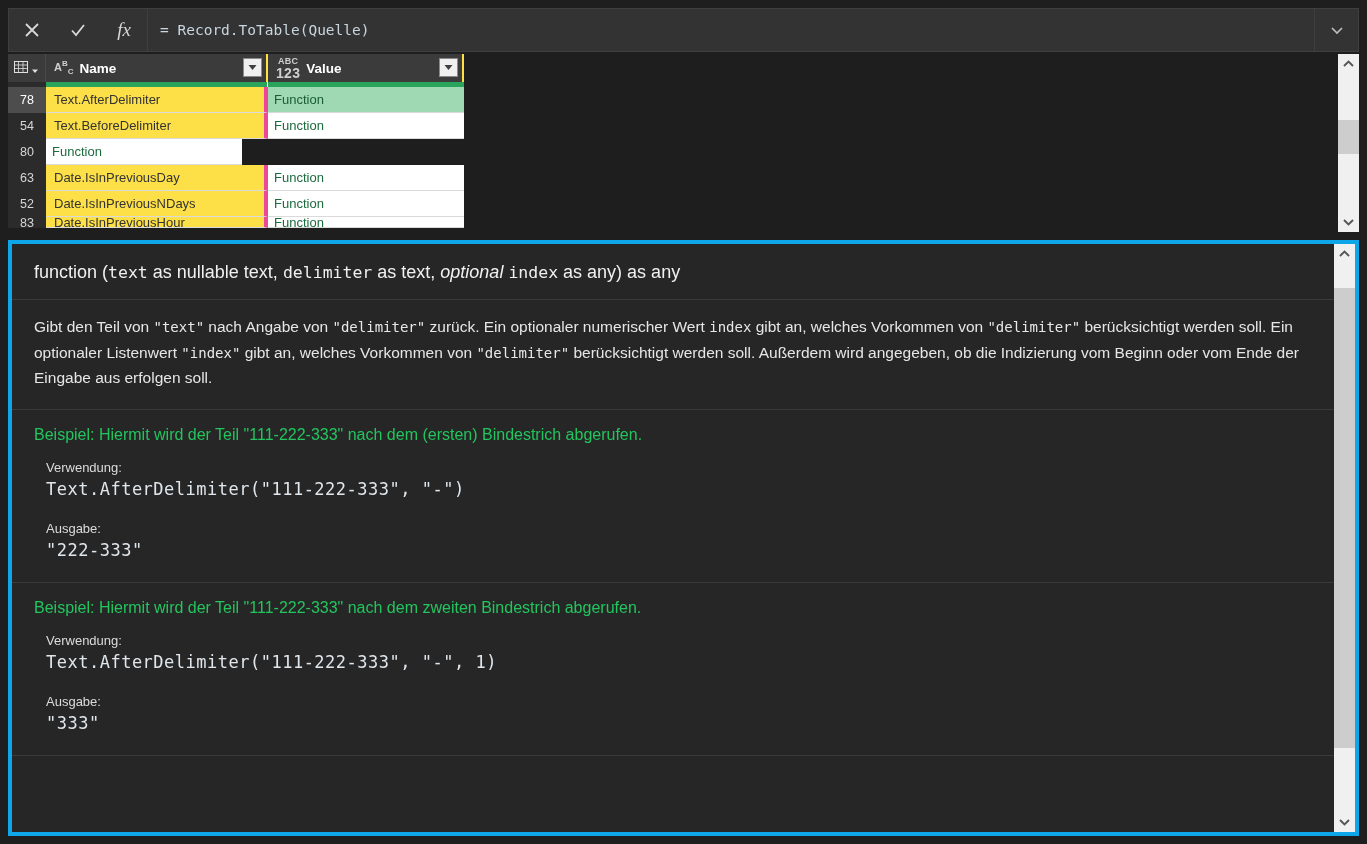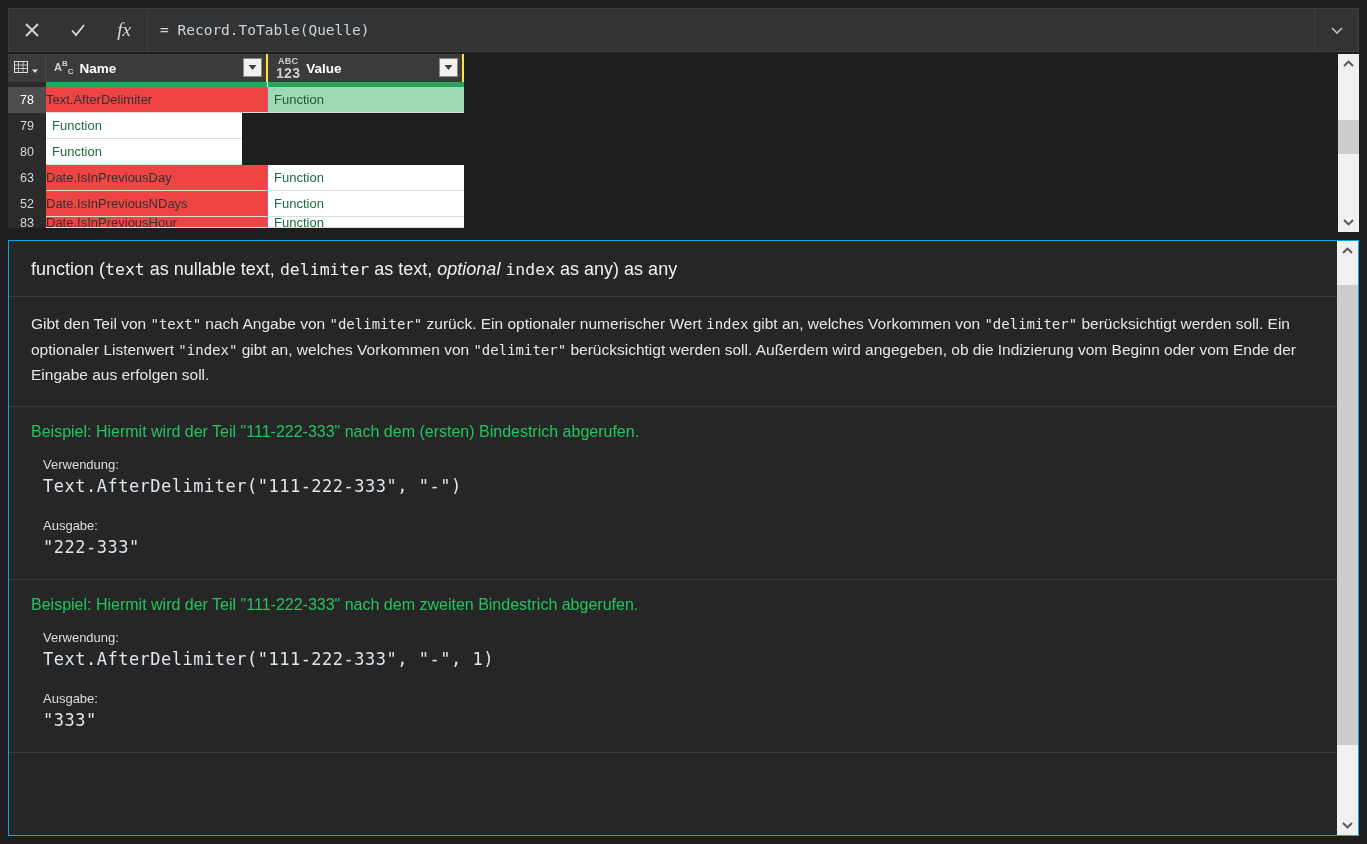--- a/index.html
+++ b/index.html
@@ -68,43 +68,43 @@
   .green-strip .gs-idx { width: 38px; background: #2b2b2b; }
   .green-strip .gs-a { width: 222px; background: #2aa45a; border-right: 1px solid #ffffff; }
   .green-strip .gs-b { width: 196px; background: #2aa45a; }
   .row { display: flex; height: 26px; font-size: 13px; }
   .row .idx {
     width: 38px; background: #2b2b2b; color: #d6d6d6; display: flex; align-items: center;
     justify-content: center; font-size: 12.5px;
   }
   .row.sel .idx { background: #4d4d4d; color: #ffffff; }
   .row .c-name {
-    width: 222px; background: #ef4444; color: #333333; display: flex; align-items: center;
-    padding-left: 0; border-right: 1px solid #ec4899; border-bottom: 1px solid #dadada;
+    width: 222px; background: #fde047; color: #333333; display: flex; align-items: center;
+    padding-left: 8px; border-right: 4px solid #ec4899; border-bottom: 1px solid #dadada;
   }
   .row .c-value {
     width: 196px; background: #ffffff; color: #1c6b3c; display: flex; align-items: center;
     padding-left: 6px; border-bottom: 1px solid #dadada;
   }
   .row.sel .c-value { background: #9fd9b4; color: #1a5c35; }
   .row.clip { height: 11px; overflow: hidden; }
 
   
   .vscroll-top {
     position: absolute; right: 0; top: 0; width: 21px; height: 178px;
     background: #f0f0f0; display: flex; flex-direction: column; align-items: center;
   }
   .sb-arrow { width: 21px; height: 20px; display: flex; align-items: center; justify-content: center; color: #555; }
   .sb-track { flex: 1; width: 21px; position: relative; }
   .sb-thumb { position: absolute; left: 0; width: 21px; background: #cdcdcd; }
 
   
   .doc-pane {
     position: absolute; left: 8px; top: 240px; width: 1351px; height: 596px;
-    background: #262626; border: 1px solid #0ea5e9; overflow: hidden;
+    background: #262626; border: 4px solid #0ea5e9; overflow: hidden;
   }
   .doc-inner { position: absolute; left: 0; top: 0; right: 21px; bottom: 0; }
   .sig {
     padding: 18px 22px 16px 22px; color: #f0f0f0; font-size: 18px;
     border-bottom: 1px solid #3a3a3a; white-space: nowrap;
   }
   .sig .mono { font-family: "DejaVu Sans Mono", monospace; font-size: 16.5px; }
   .sig .ital { font-style: italic; }
   .desc {
     padding: 14px 22px 18px 22px; color: #e6e6e6; font-size: 15.5px; line-height: 1.65;
@@ -199,21 +199,22 @@
           <div class="gs-a"></div>
           <div class="gs-b"></div>
       </div>
 
       <div class="row sel">
         <div class="idx">78</div>
         <div class="c-name">Text.AfterDelimiter</div>
         <div class="c-value">Function</div>
       </div>
       <div class="row">
-        <div class="idx">79</div>
+        <div class="idx">54</div>
+        <div class="c-name">Text.BeforeDelimiter</div>
         <div class="c-value">Function</div>
       </div>
       <div class="row">
         <div class="idx">80</div>
         <div class="c-value">Function</div>
       </div>
       <div class="row">
         <div class="idx">63</div>
         <div class="c-name">Date.IsInPreviousDay</div>
         <div class="c-value">Function</div>

